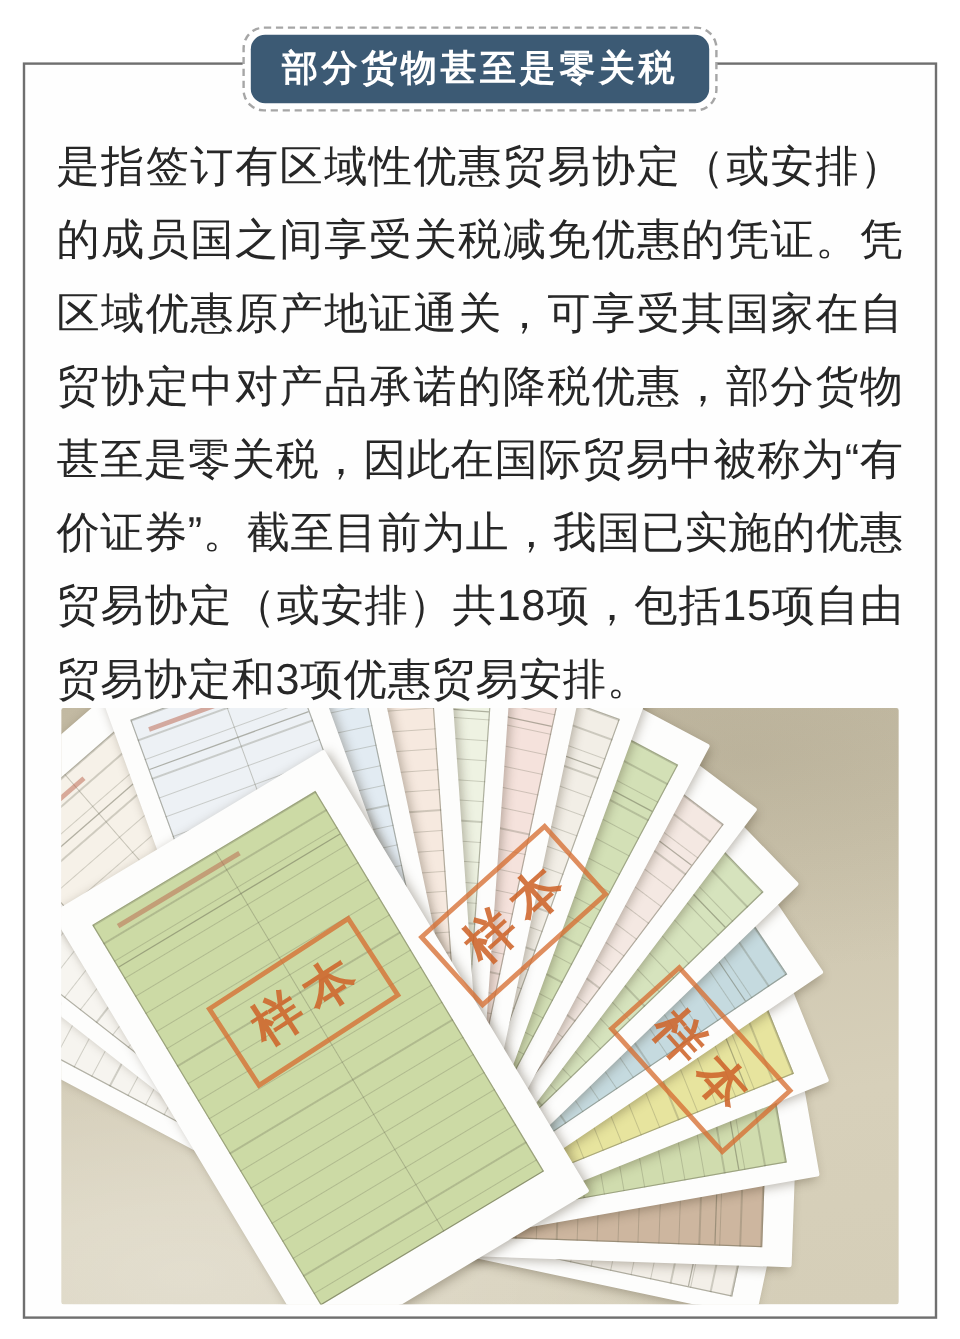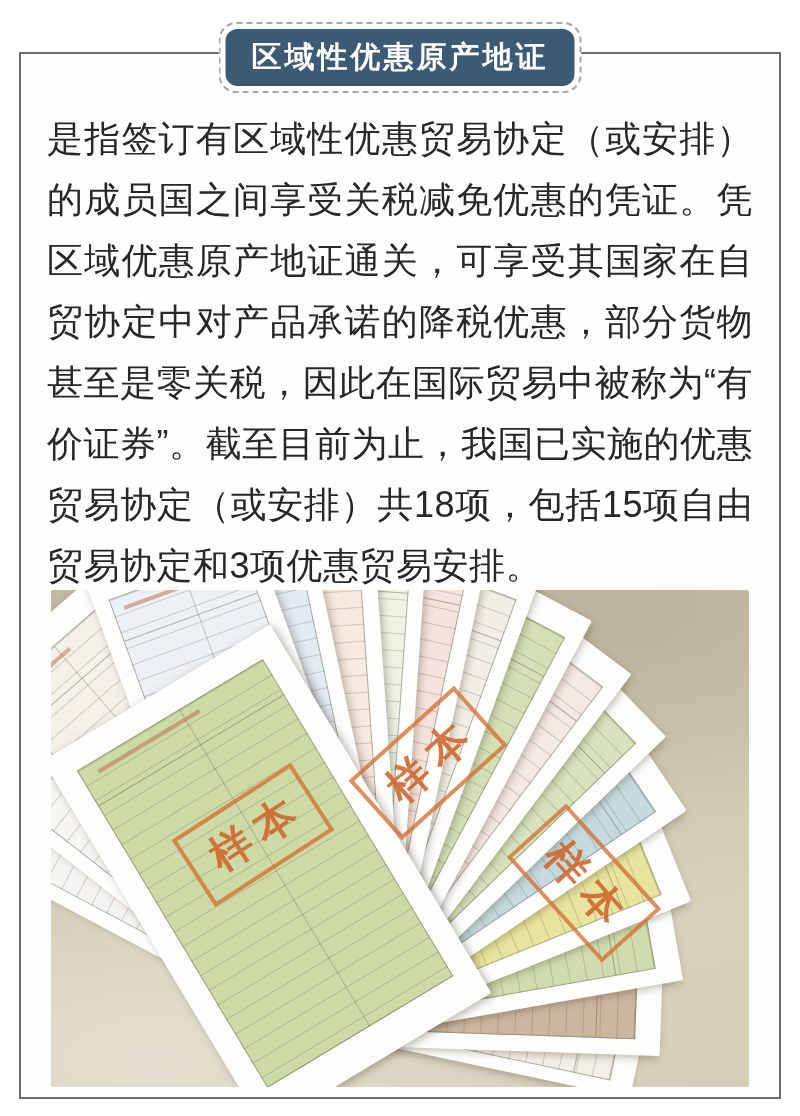--- a/index.html
+++ b/index.html
@@ -126,14 +126,14 @@
           <div class="form" style="background-color: rgb(243, 239, 232);"></div>
         </div>
       </div>
   <div class="stamp" style="left: 202px; top: 245px; transform: translate(-50%, -50%) rotate(-33deg);">样本</div>
       <div class="stamp" style="left: 377px; top: 173px; transform: translate(-50%, -50%) rotate(-42deg);">样本</div>
       <div class="stamp" style="left: 533px; top: 293px; transform: translate(-50%, -50%) rotate(48deg);">样本</div>
     </div>
 </div>
 
 <div class="badge-wrap">
-  <div class="badge-inner">区域性优惠原产地证</div>
+  <div class="badge-inner">部分货物甚至是零关税</div>
 </div>
 
 </body></html>

